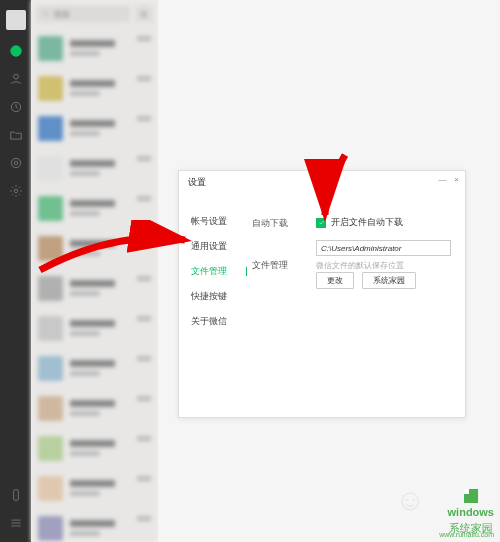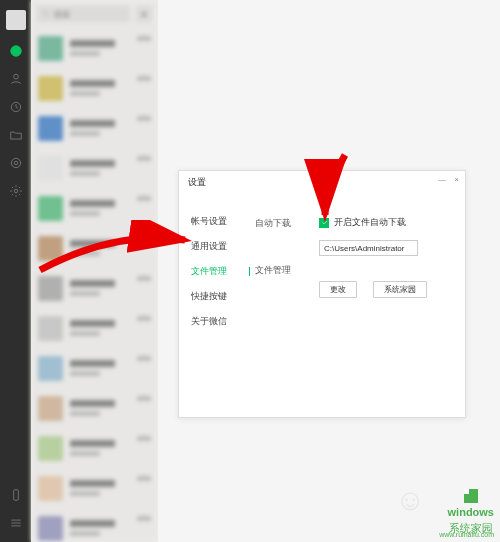--- a/index.html
+++ b/index.html
@@ -58,23 +58,23 @@
   .dlg-nav div { font-size: 9px; color: #444; margin-bottom: 12px; cursor: pointer; }
   .dlg-nav div.sel { color: #07c160; position: relative; }
   .dlg-nav div.sel::after { content:""; position:absolute; right:-1px; top:2px; width:1px; height:9px; background:#07c160; }
   .dlg-content { flex: 1; padding: 22px 14px 0 6px; font-size: 9px; color: #333; }
   .row { display: flex; align-items: center; margin-bottom: 10px; }
   .row .lab { width: 48px; color: #555; padding-top: 2px; }
   .row .val { flex: 1; padding-left: 16px; }
   .chk { display: inline-flex; align-items: center; gap: 5px; }
   .chkbox { width: 10px; height: 10px; border: 1px solid #07c160; background:#07c160; display:flex; align-items:center; justify-content:center; }
   .chkbox svg { width:7px; height:7px; stroke:#fff; stroke-width:2; fill:none; }
-  .pathbox { width: 99px; height: 16px; border: 1px solid #ccc; padding: 1px 4px; font-size: 8px; color:#333; background:#fff; display:inline-flex; align-items:center; overflow:hidden; white-space:nowrap; }
+  .pathbox { width: 135px; height: 16px; border: 1px solid #ccc; padding: 1px 4px; font-size: 8px; color:#333; background:#fff; display:inline-flex; align-items:center; overflow:hidden; white-space:nowrap;font-style:italic; }
   .hint { font-size: 8px; color: #aaa; margin-top: 4px; }
-  .btns { margin-top: 25px; display: flex; gap: 16px; }
+  .btns { margin-top: 1px; display: flex; gap: 8px; }
   .btn { border: 1px solid #ccc; background: #fff; font-size: 8px; color: #333; padding: 2px 10px; border-radius: 1px; }
 
   
   .arrow { position: absolute; pointer-events: none; }
 
   
   .wm { position: absolute; right: 6px; bottom: 6px; display: flex; align-items: center; gap: 3px; flex-direction: column; }
   .wm .logo { width: 14px; height: 14px; background: #4caf50; position: relative; }
   .wm .logo::before { content:""; position:absolute; left:0; top:0; width:5px; height:5px; background:#fff; }
   .wm .txt1 { font-size: 11px; color: #4caf50; font-weight: bold; }
@@ -291,20 +291,21 @@
                 </svg>
               </span>
             <span>开启文件自动下载</span>
           </label>
         </div>
       </div>
       <div class="row">
         <div class="lab">文件管理</div>
         <div class="val">
           <div class="pathbox">C:\Users\Administrator</div>
+          <div class="hint">微信文件的默认保存位置</div>
           <div class="btns">
             <button class="btn">更改</button>
             <button class="btn">系统家园</button>
           </div>
         </div>
       </div>
     </div>
   </div>
 </div>
 

